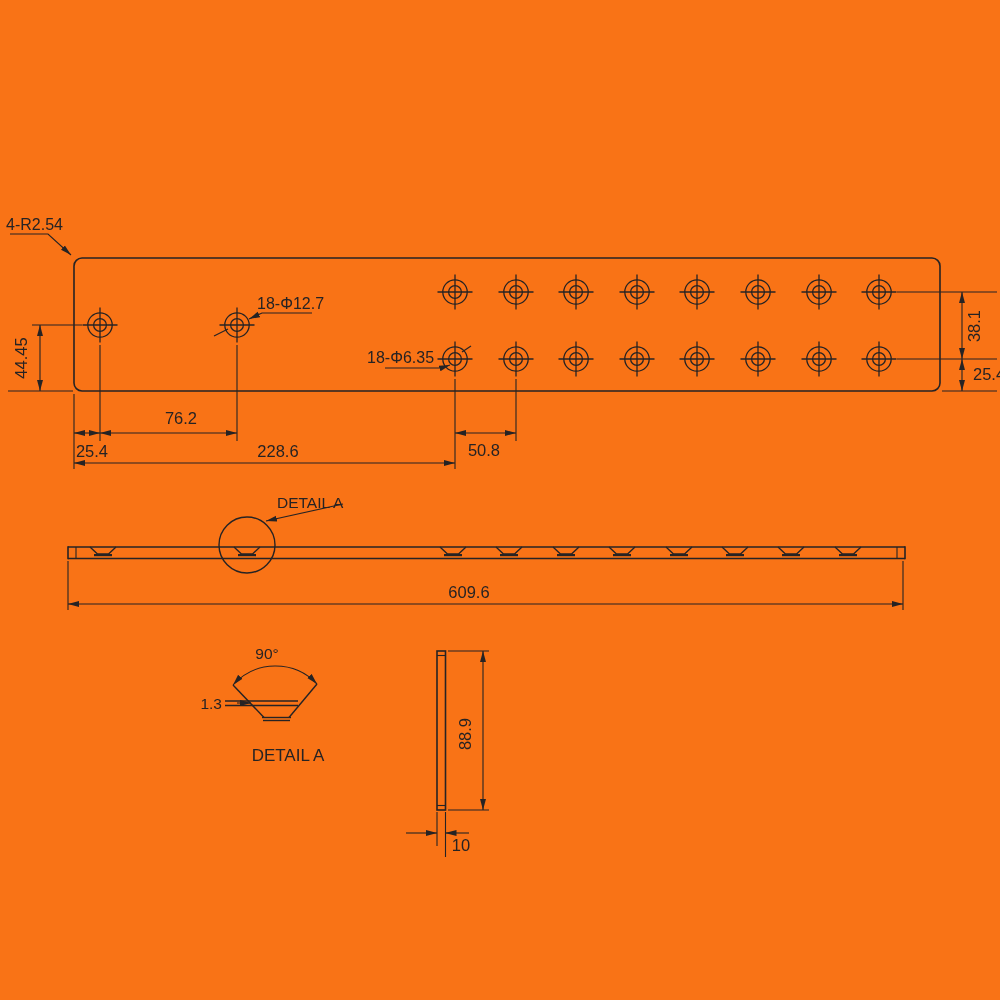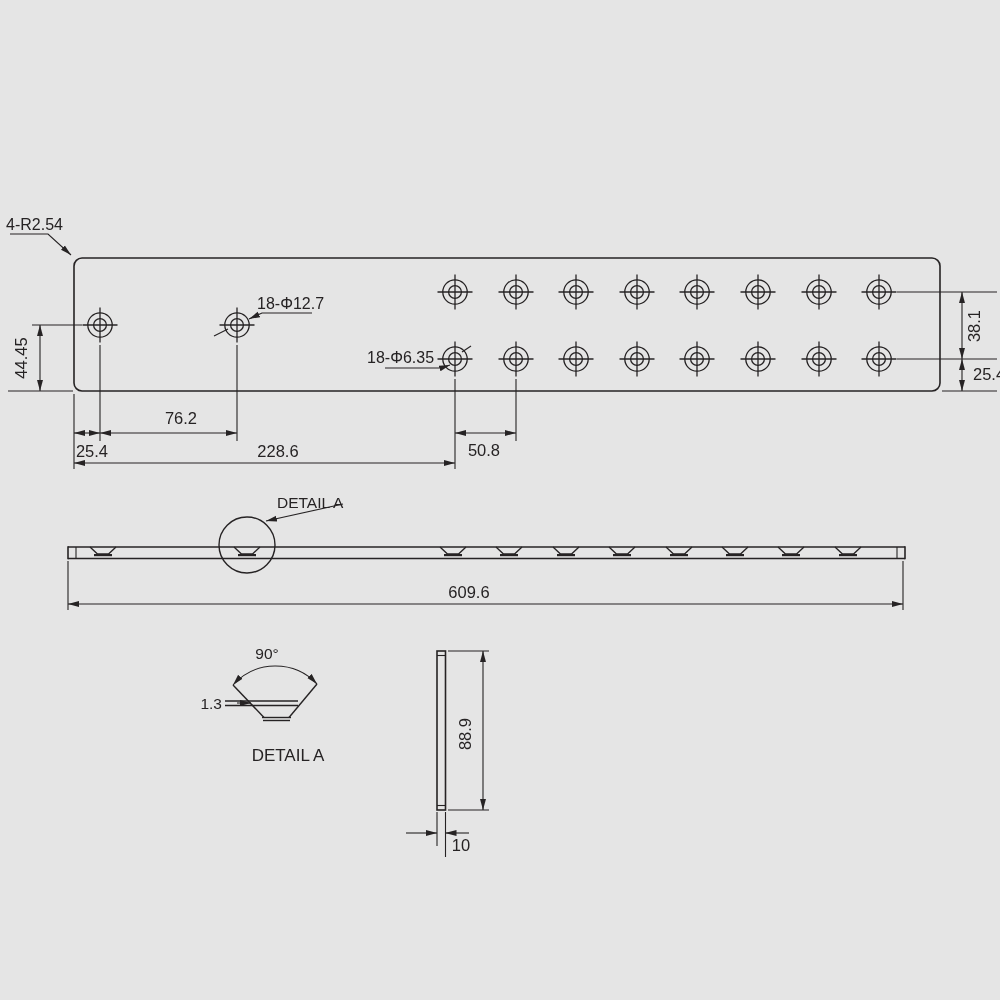--- a/index.html
+++ b/index.html
@@ -1,16 +1,16 @@
 <!DOCTYPE html>
 <html><head>
 <meta charset="utf-8">
 <style>
   html,body{margin:0;padding:0;background:#ffffff;}
-  .canvas{position:relative;width:1000px;height:1000px;background:#e5e5e5;overflow:hidden;
+  .canvas{position:relative;width:1000px;height:1000px;background:#f97316;overflow:hidden;
           font-family:"Liberation Sans",sans-serif;}
   svg{display:block}
   text{fill:#262324;font-family:"Liberation Sans",sans-serif;}
   .dim{font-size:16.5px;}
   .lbl{font-size:16px;}
   .sm{font-size:15.5px;}
   .ttl{font-size:17px;}
   .thin{stroke:#262324;stroke-width:1.1;fill:none;}
   .med{stroke:#262324;stroke-width:1.4;fill:none;}
   .obj{stroke:#262324;stroke-width:1.6;fill:none;}

